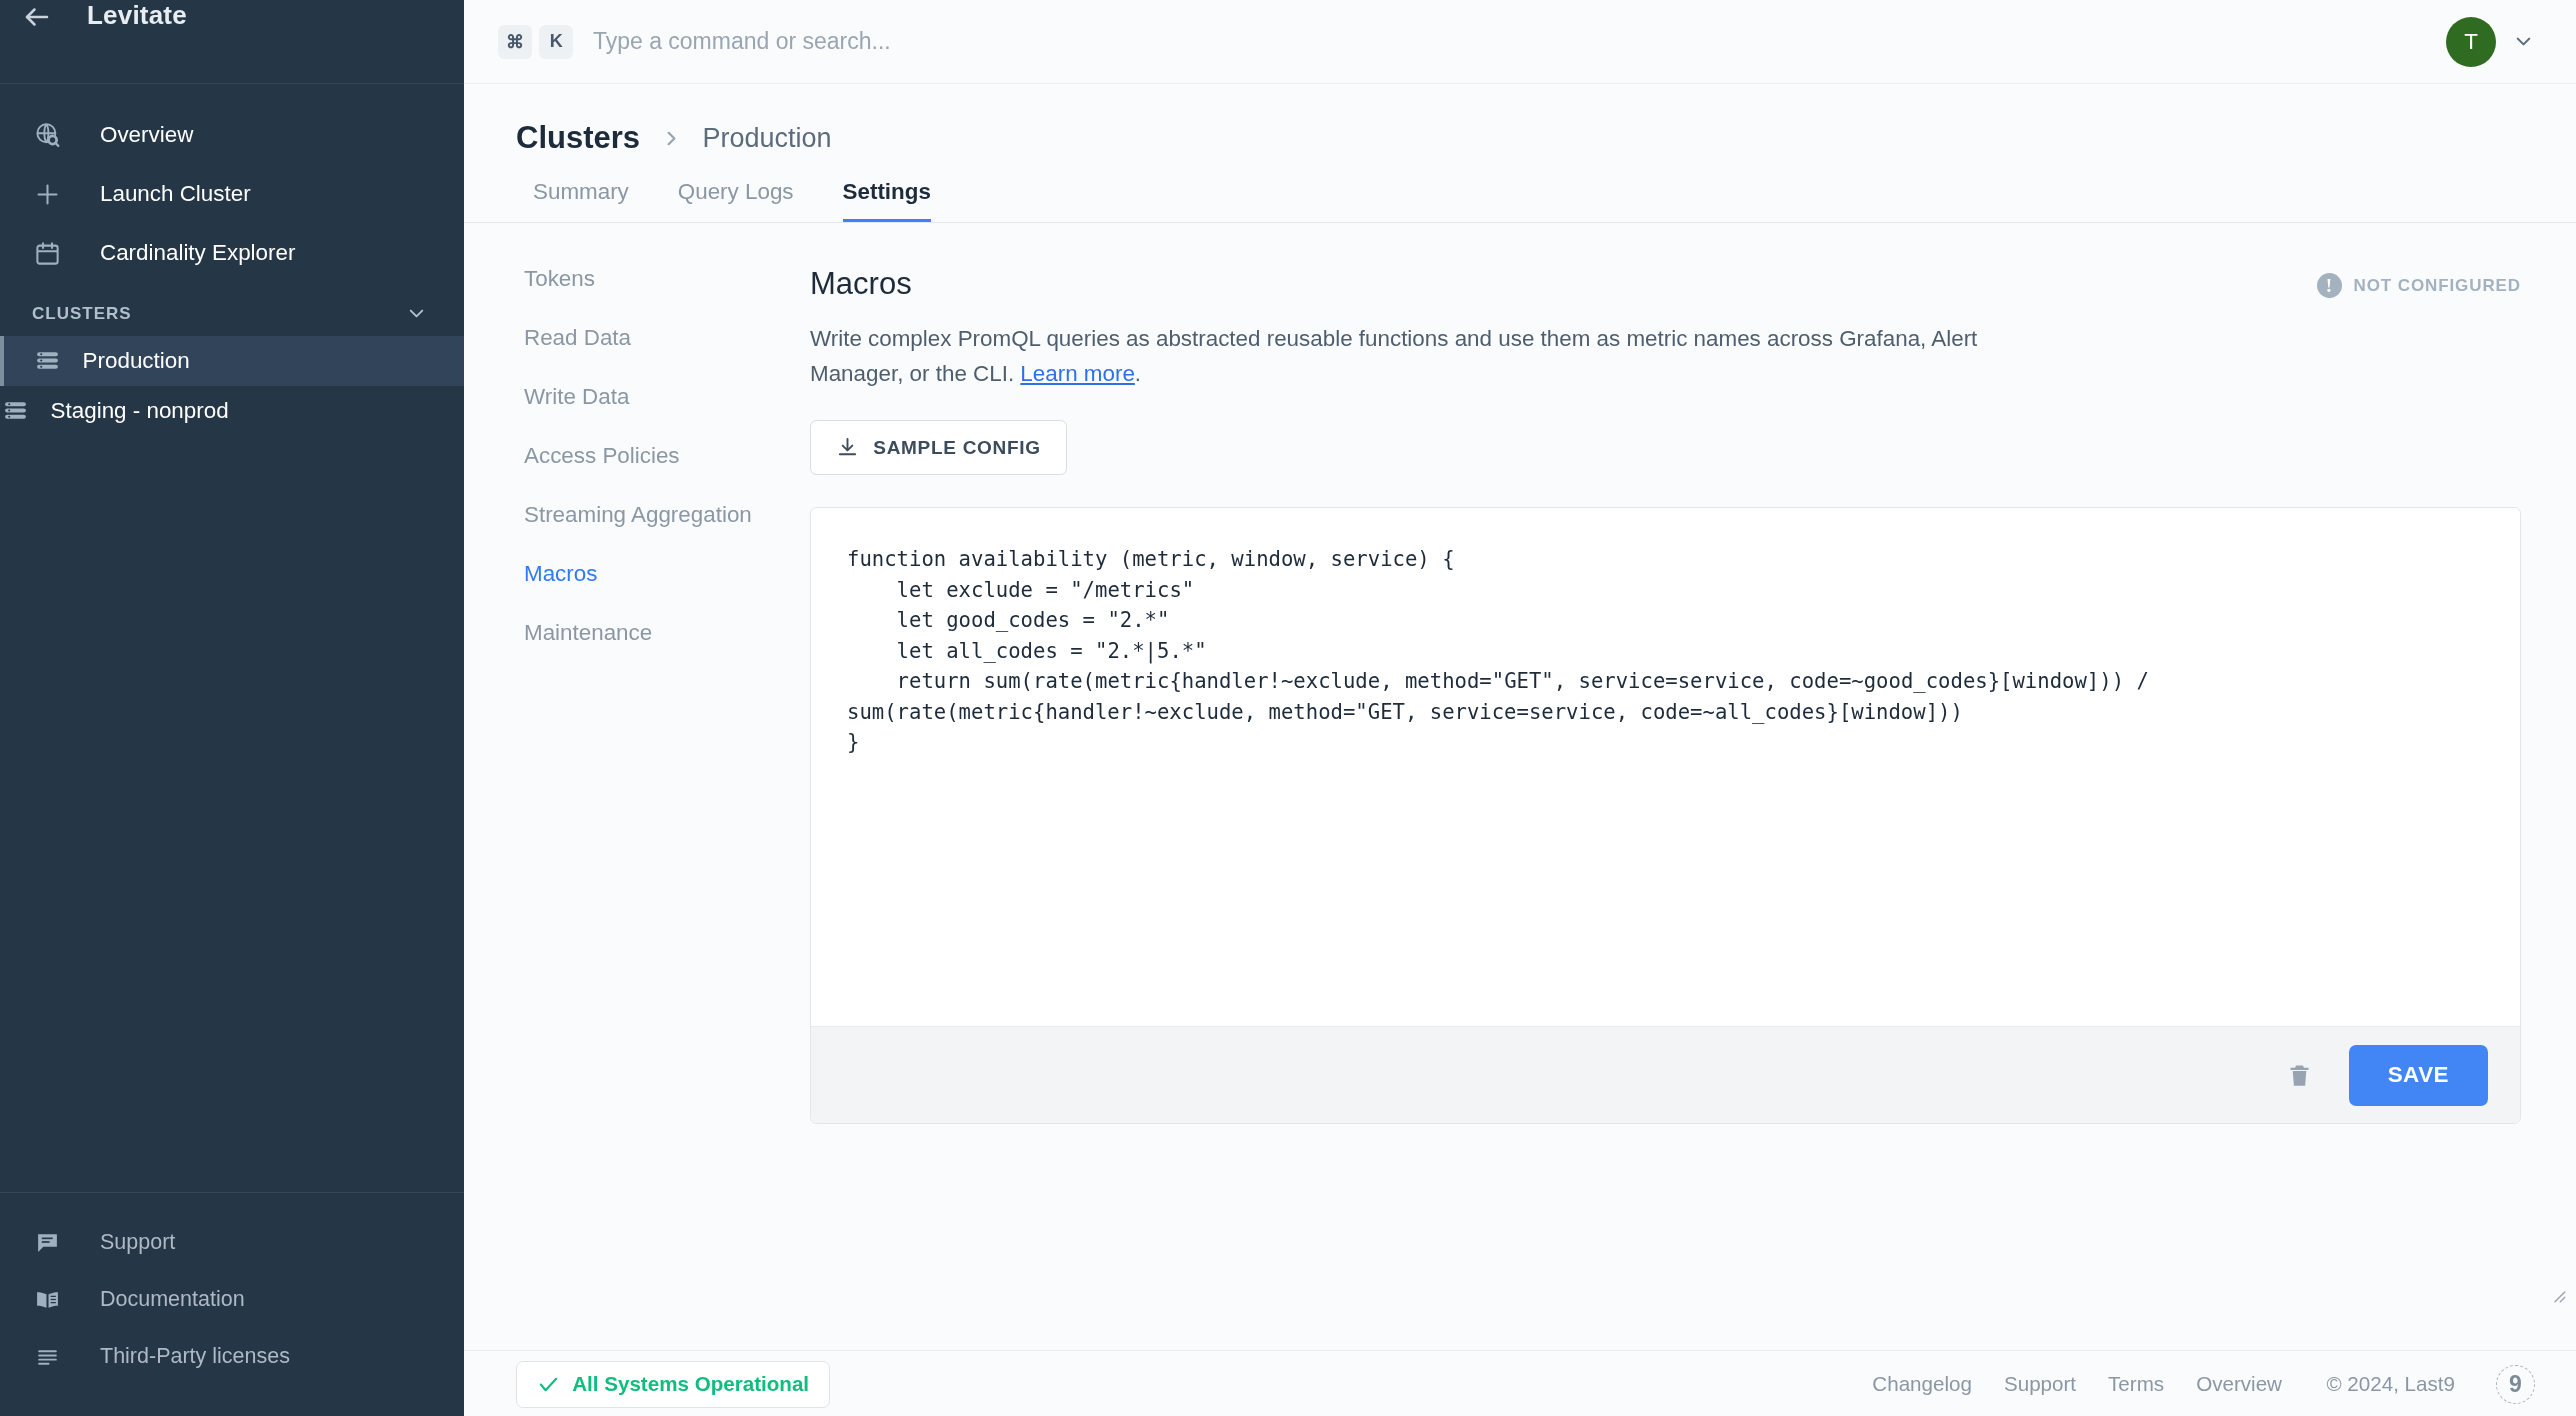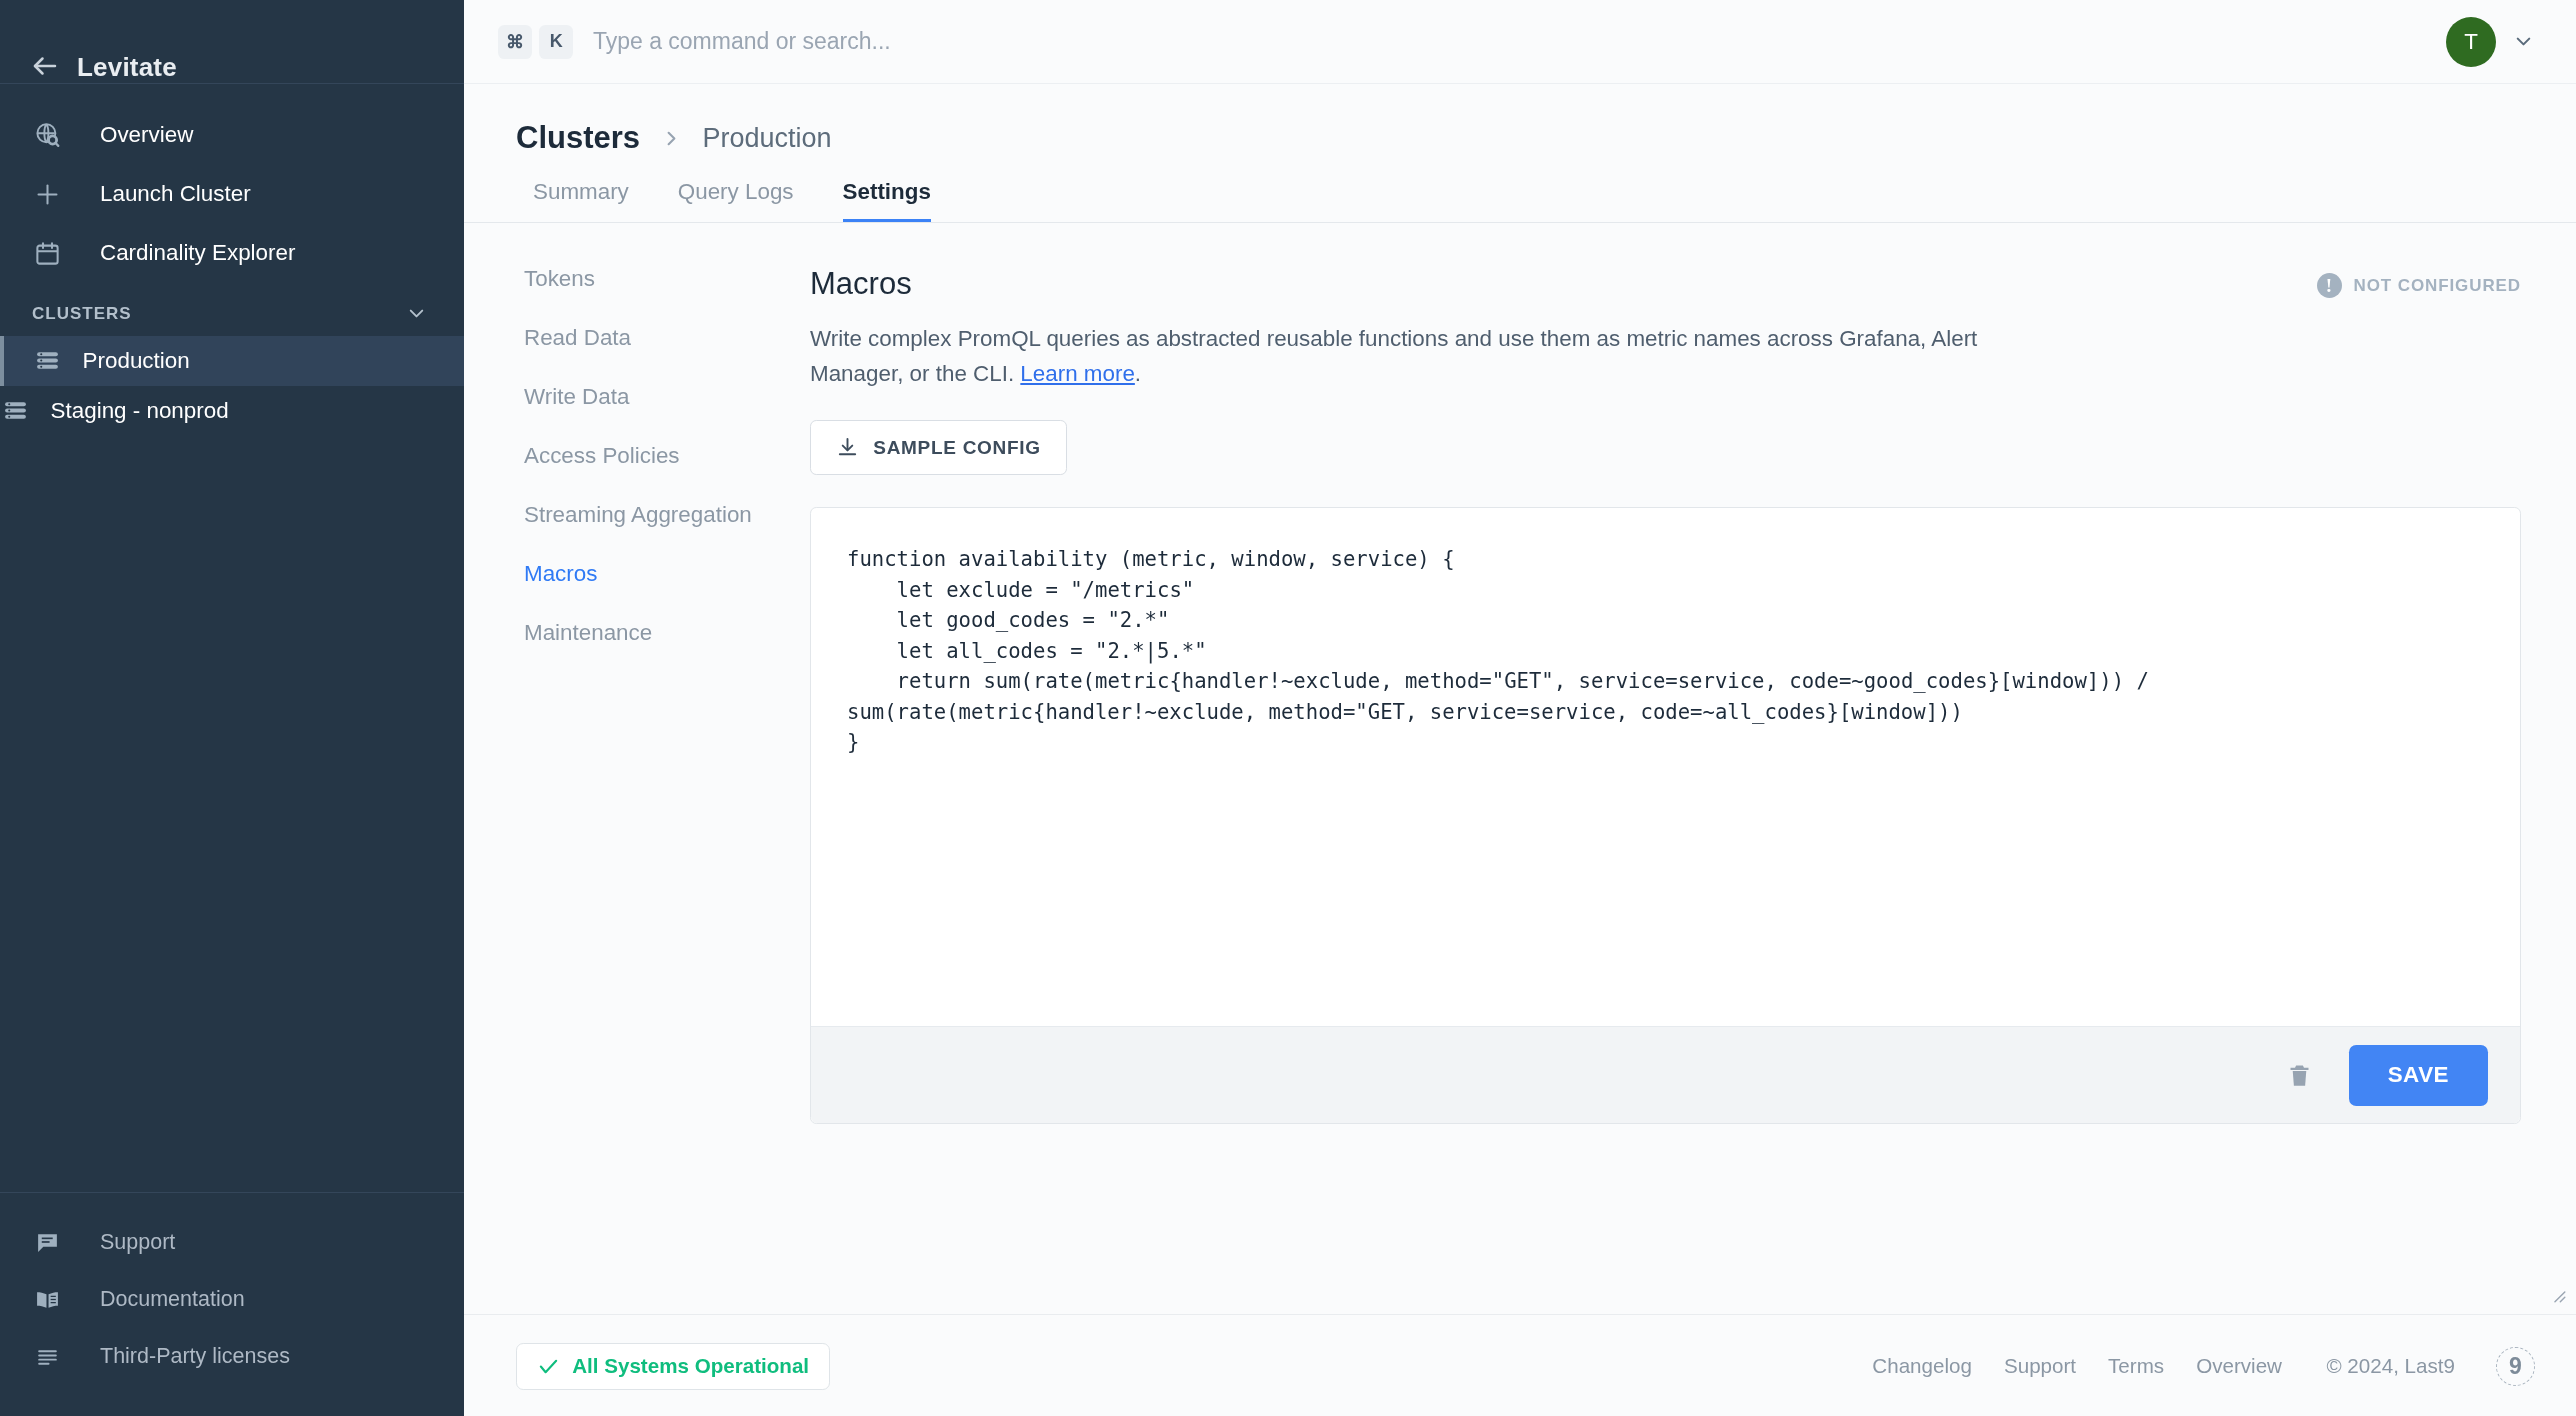--- a/index.html
+++ b/index.html
@@ -12,22 +12,22 @@
   .app { display: flex; width: 2576px; height: 1417px; }
 
   
   .sidebar {
     width: 464px; flex: 0 0 464px; height: 1417px;
     background: #253646; color: #ffffff;
     display: flex; flex-direction: column;
   }
   .sb-head {
     height: 84px; flex: 0 0 84px;
-    display: flex; align-items: flex-end; gap: 15px;
-    padding-left: 28px;
+    display: flex; align-items: flex-start; gap: 33px;
+    padding-left: 20px;
     border-bottom: 0.9px solid #34465a;
   }
   .back-arrow { width: 34px; height: 34px; color: #c9d2db; display:flex; align-items:center; justify-content:center; cursor:pointer; }
   .sb-brand { font-size: 26px; font-weight: 700; color: #e9edf1; letter-spacing: 0.2px; }
 
   .sb-body { flex: 1 1 auto; padding-top: 21.5px; }
   .sb-item {
     display: flex; align-items: center; gap: 38px;
     height: 59px; padding-left: 32px; cursor: pointer;
     font-size: 22.4px; color: #ffffff;
@@ -145,21 +145,21 @@
     padding-right: 32px;
   }
   .trash-btn { color: #97a3b1; display: flex; cursor: pointer; padding: 5.4px; }
   .btn-save {
     background: #4285f4; color: #fff; border: 0; border-radius: 7.2px;
     height: 61px; padding: 0 39px; font-size: 22.4px; font-weight: 700;
     letter-spacing: 0.5px; cursor: pointer; font-family: "Liberation Sans", sans-serif;
   }
 
   .footer {
-    flex: 0 0 auto; height: 103px; border-top: 0.9px solid #e9ecef;
+    flex: 0 0 auto; height: 67px; border-top: 0.9px solid #e9ecef;
     background: #fafbfc; display: flex; align-items: center;
     justify-content: space-between; padding: 0 41px 0 52px;
   }
   .status-pill {
     display: flex; align-items: center; gap: 12.5px;
     border: 0.9px solid #dfe4e8; border-radius: 7.2px;
     height: 47px; padding: 0 19.7px; background: #fff;
     color: #0fbd7e; font-size: 20.6px; font-weight: 600; cursor: pointer;
   }
   .foot-right { display: flex; align-items: center; gap: 32px; }

